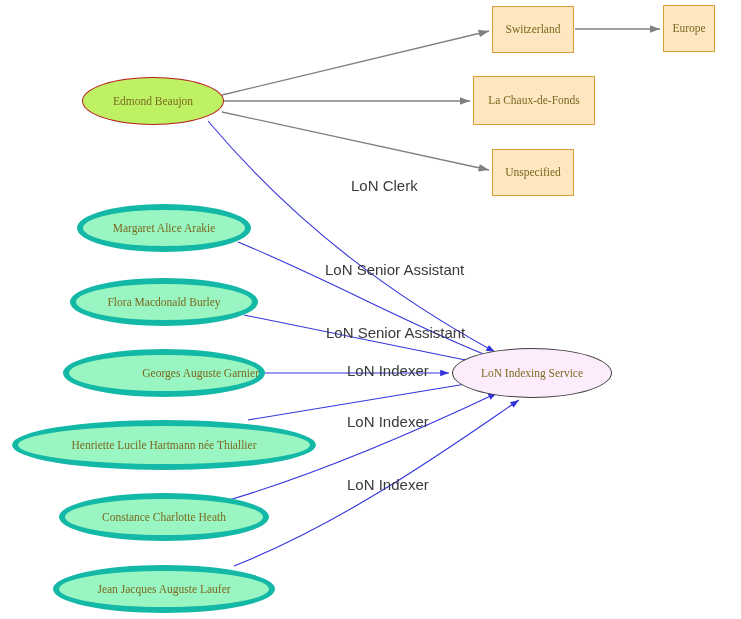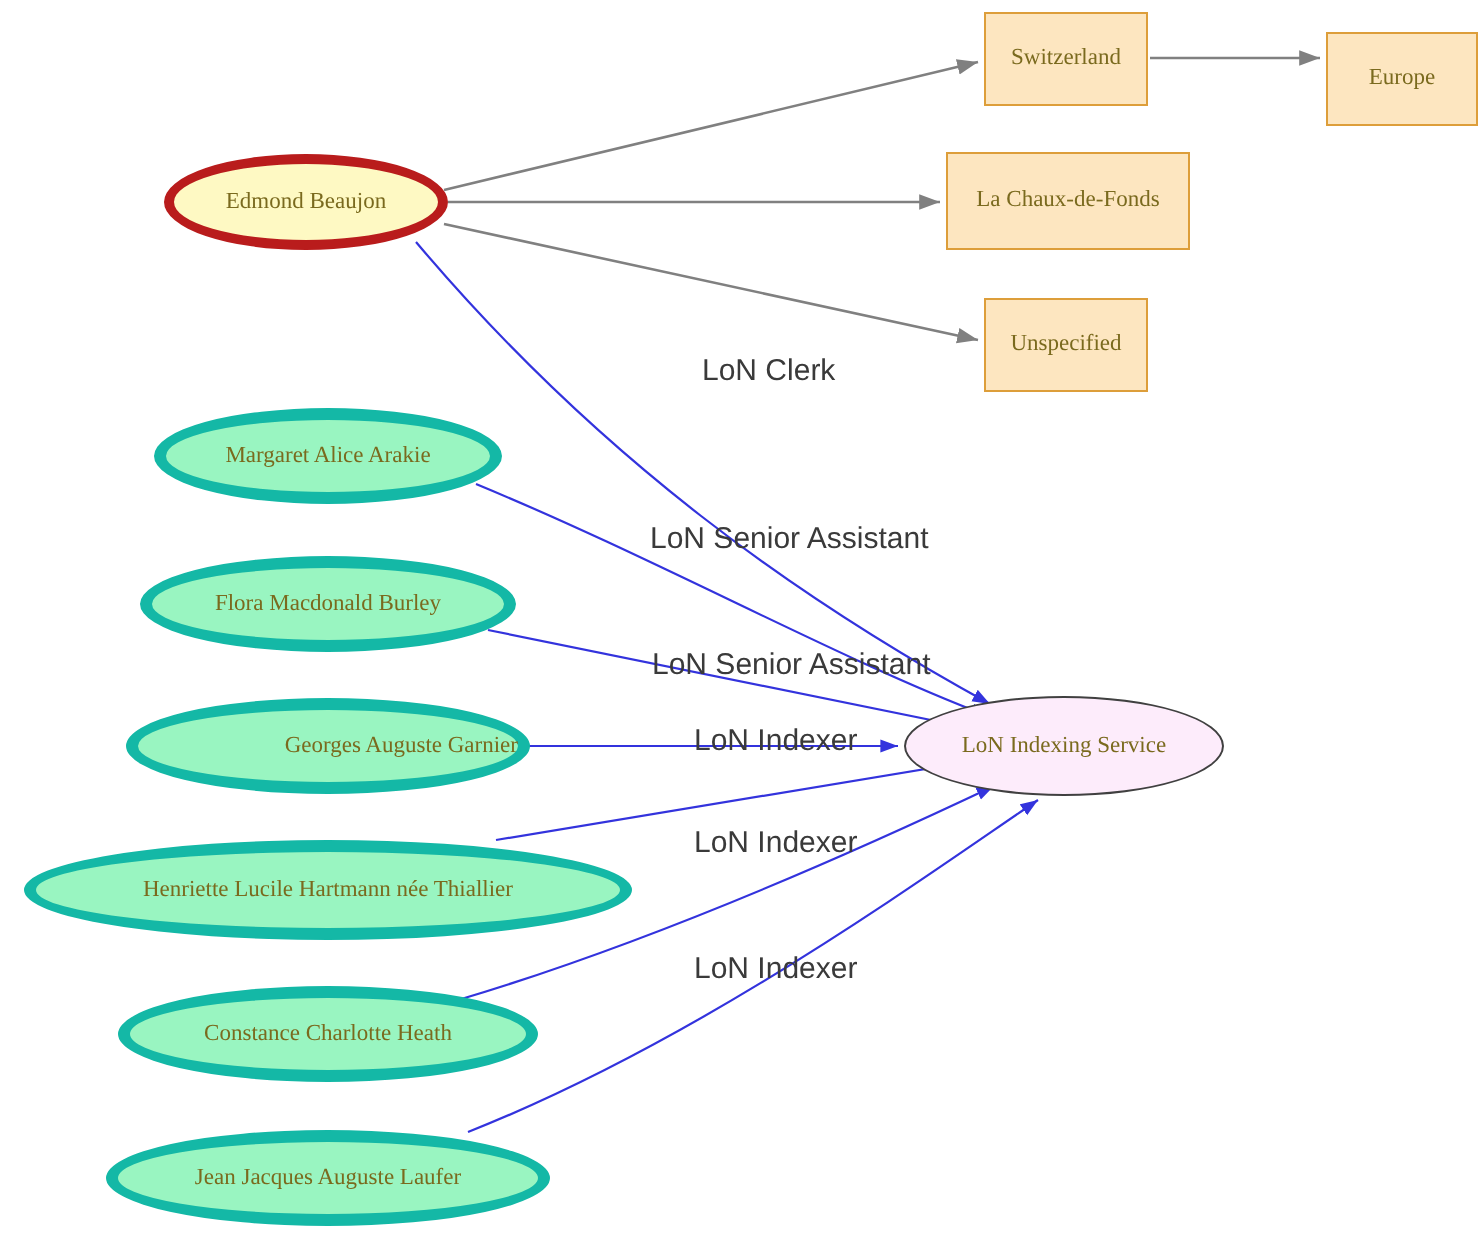--- a/index.html
+++ b/index.html
@@ -45,22 +45,22 @@
   }
   .node-box {
     border-radius: 0;
   }
   .node-person {
     background: #99f5c1;
     border: 6px solid #14b8a6;
     margin-left: 11px;
   }
   .node-origin {
-    background: #fef9c3;
-    border: 5px solid #b91c1c;
+    background: #bef264;
+    border: 1px solid #b91c1c;
     justify-content: center;
   }
   .node-service {
     background: #fdecfb;
     border: 1px solid #404040;
   }
   .node-place {
     background: #fde6c0;
     border: 1.2px solid #dd9e3a;
   }
@@ -103,21 +103,21 @@
       </g>
   </svg>
 
   <div id="node-layer">
       <div class="node node-ellipse node-origin" style="left: 82px; top: 77px; width: 142px; height: 48px;">
         <span>Edmond Beaujon</span>
       </div>
       <div class="node node-box node-place" style="left: 492px; top: 6px; width: 82px; height: 47px;">
         <span>Switzerland</span>
       </div>
-      <div class="node node-box node-place" style="left: 663px; top: 16px; width: 76px; height: 47px; text-align: center;">
+      <div class="node node-box node-place" style="left: 663px; top: 5px; width: 52px; height: 47px; text-align: center;">
         <span>Europe</span>
       </div>
       <div class="node node-box node-place" style="left: 473px; top: 76px; width: 122px; height: 49px;">
         <span>La Chaux-de-Fonds</span>
       </div>
       <div class="node node-box node-place" style="left: 492px; top: 149px; width: 82px; height: 47px;">
         <span>Unspecified</span>
       </div>
       <div class="node node-ellipse node-person" style="left: 66px; top: 204px; width: 174px; height: 48px;">
         <span>Margaret Alice Arakie</span>

